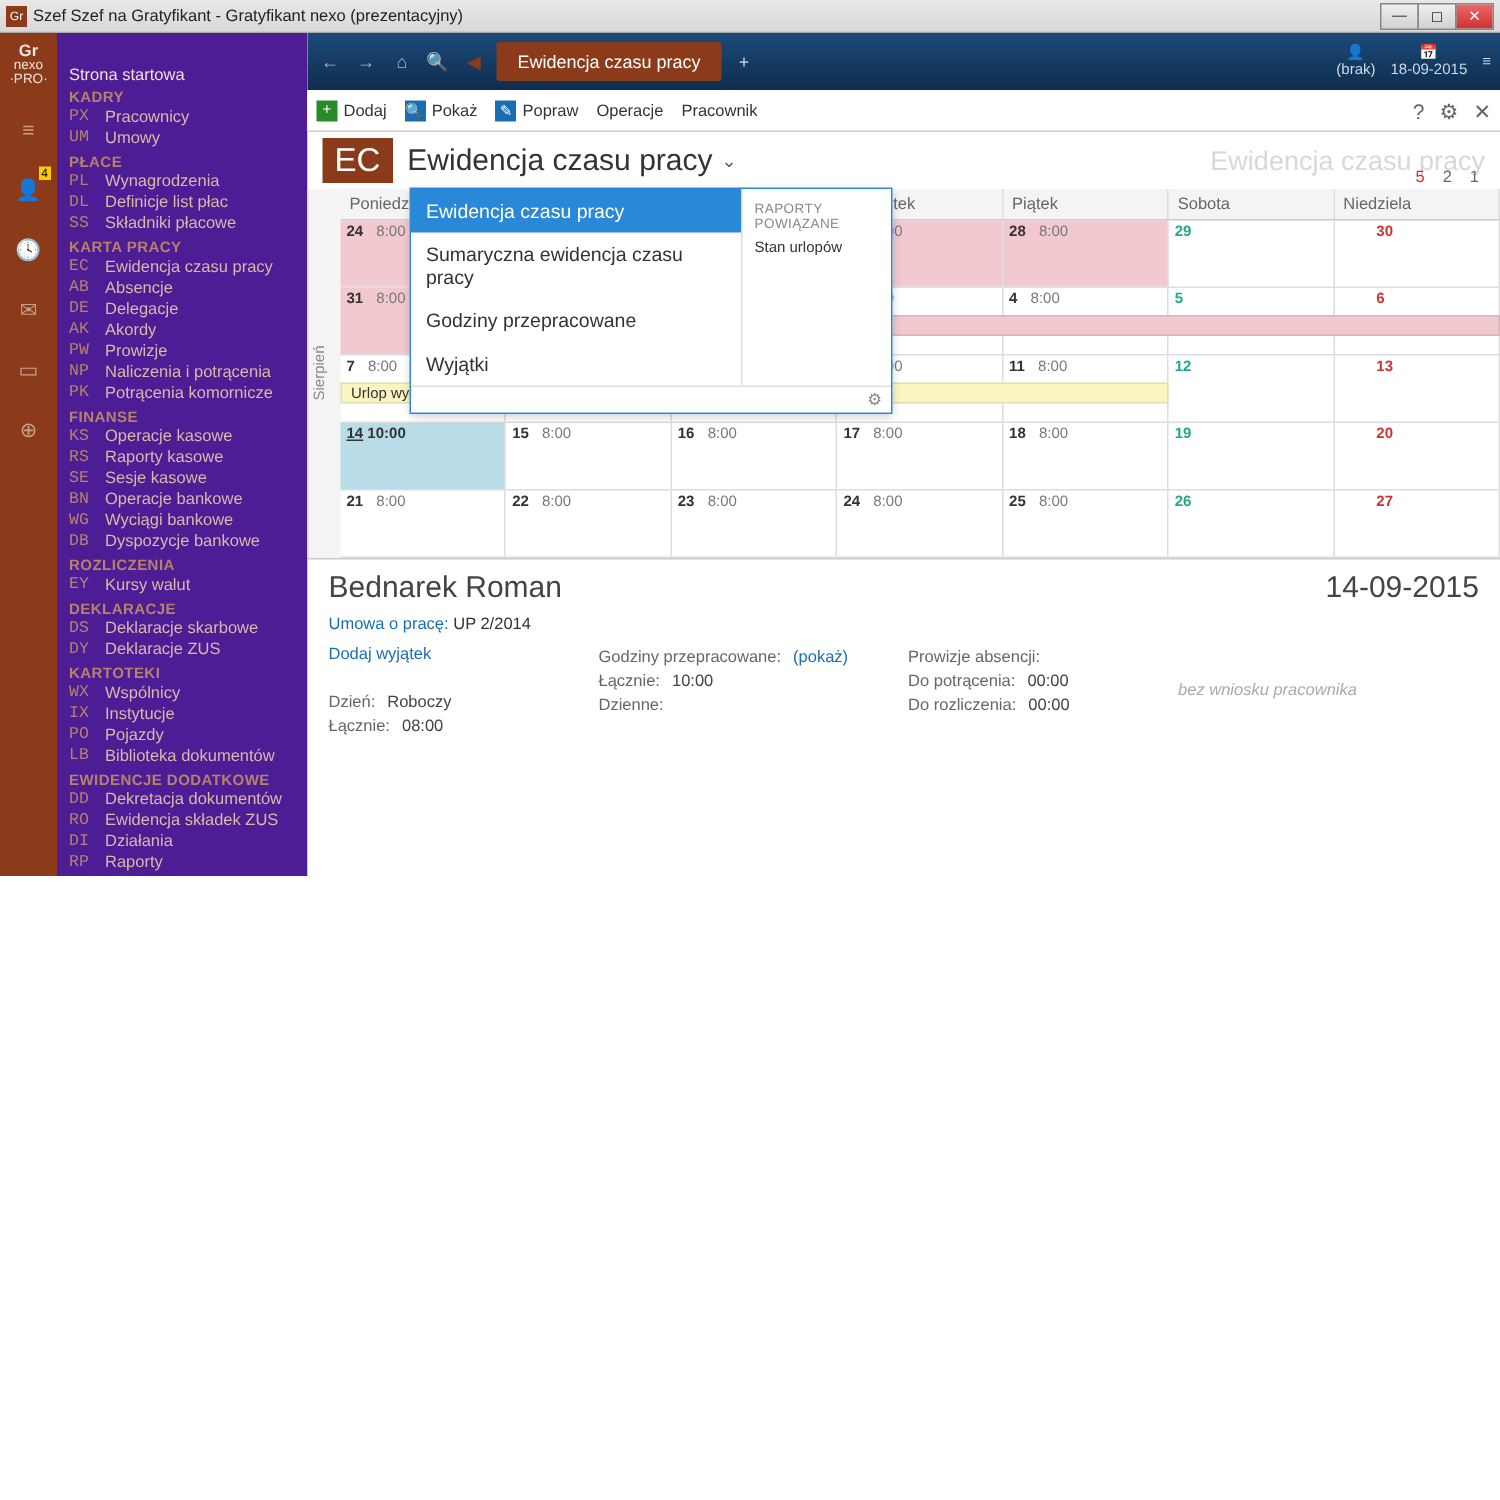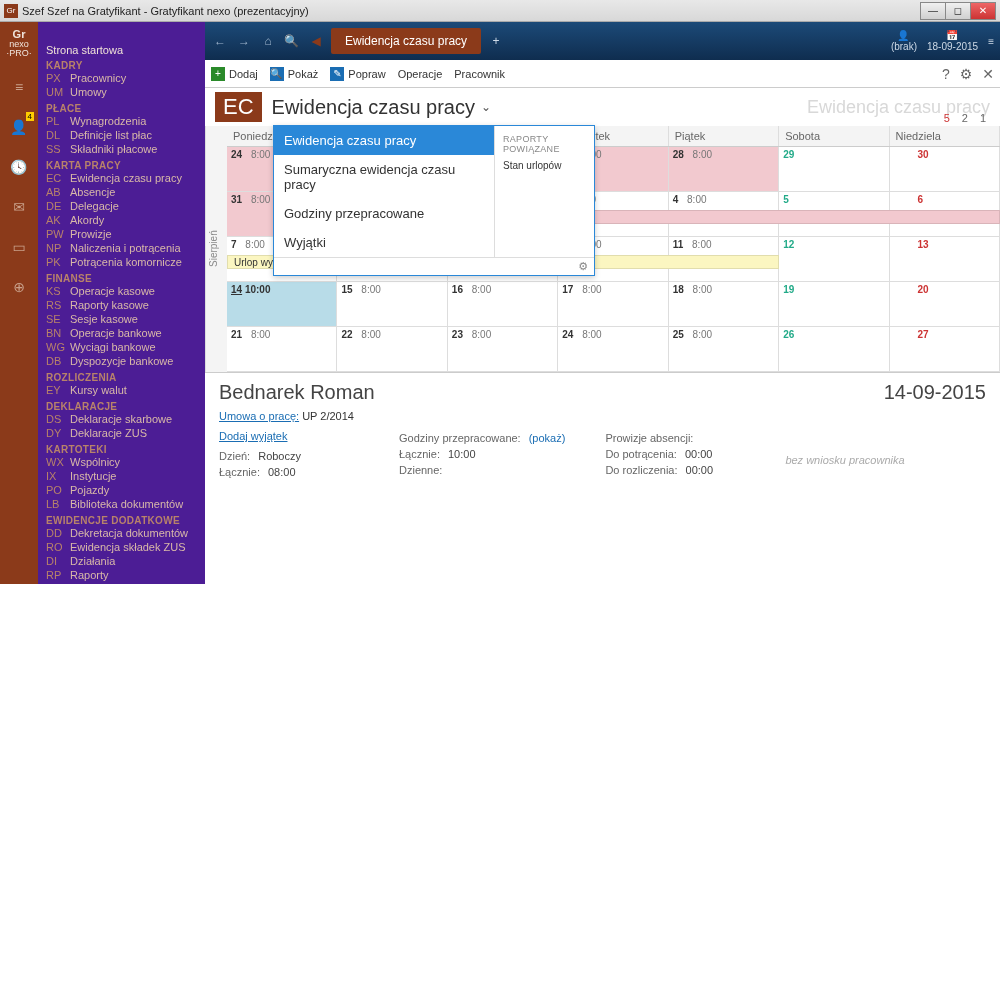--- a/index.html
+++ b/index.html
@@ -16,21 +16,21 @@
 .leftrail { width: 38px; background: #8b3a1a; display: flex; flex-direction: column; align-items: center; padding-top: 8px; gap: 18px; color: #d9b9a8; }
 .leftrail .logo { font-size: 9px; line-height: 9px; text-align: center; color: #efe4dc; }
 .leftrail .logo b { font-size: 11px; }
 .leftrail-icon { width: 22px; height: 22px; display: flex; align-items: center; justify-content: center; font-size: 14px; color: #c9a08a; position: relative; }
 .badge { position: absolute; top: -4px; right: -4px; background: #fc0; color: #000; font-size: 8px; padding: 0 2px; }
 
 .sidebar { width: 167px; background: #4c1d95; color: #d9b9a8; padding: 22px 8px 6px 8px; overflow: hidden; font-size: 11px; }
 .sidebar .home { color: #efe0d7; margin-bottom: 4px; }
 .sb-head { font-size: 10px; letter-spacing: .3px; color: #b8826a; font-weight: 600; margin-top: 4px; }
 .sb-item { display: flex; gap: 4px; line-height: 14px; cursor: pointer; }
-.sb-item .code { color: #b8826a; width: 20px; }
+.sb-item .code { color: #b8826a; width: 20px; font-family: Liberation Mono, monospace; }
 .sb-item .lbl { color: #d9b9a8; }
 
 .main { flex: 1; display: flex; flex-direction: column; background: #fff; position: relative; }
 .topbar { height: 38px; background: linear-gradient(#1c4a78,#0f2d4f); display: flex; align-items: center; color: #cdd9e6; padding: 0 6px; gap: 6px; }
 .topbar .nav-ico { width: 18px; text-align: center; font-size: 12px; color: #9fb5cc; }
 .tab { background: #8b3a1a; color: #fff; padding: 6px 14px; font-size: 12px; border-radius: 2px; }
 .topbar-right { margin-left: auto; display: flex; align-items: center; gap: 10px; color: #cdd9e6; font-size: 10px; }
 .tb-r-item { display: flex; flex-direction: column; align-items: center; line-height: 11px; }
 
 .toolbar { height: 28px; background: #fff; border-bottom: 1px solid #ccc; display: flex; align-items: center; padding: 0 6px; gap: 12px; color: #333; }
@@ -73,24 +73,24 @@
 .cell.today .dnum { text-decoration: underline; }
 .band { position: absolute; left: 0; top: 18px; height: 14px; font-size: 10px; padding: 0 6px; display: flex; align-items: center; border: 1px solid rgba(0,0,0,.1); }
 .band.pink { background: #f2c9cf; }
 .band.yellow { background: #fbf6c1; }
 
 .detail { border-top: 1px solid #ccc; padding: 8px 14px 4px; }
 .detail-head { display: flex; align-items: baseline; }
 .d-name { font-size: 20px; color: #444; }
 .d-date { margin-left: auto; font-size: 20px; color: #444; }
 .d-contract { font-size: 11px; margin-top: 6px; }
-.d-contract .lbl { color: #1a6db3; text-decoration: underline; }
+.d-contract .lbl { color: #1a6db3; }
 .d-grid { display: flex; gap: 40px; margin-top: 8px; font-size: 11px; color: #444; }
 .d-col { min-width: 140px; }
-.d-col .sub { color: #1a6db3; text-decoration: underline; font-size: 11px; margin-bottom: 6px; display: inline-block; }
+.d-col .sub { color: #1a6db3; font-size: 11px; margin-bottom: 18px; display: inline-block; }
 .d-kv { display: flex; gap: 8px; line-height: 16px; }
 .d-kv .k { color: #666; }
 .d-link { color: #1a6db3; }
 .d-note { color: #aaa; font-style: italic; }
 </style>
 </head>
 <body>
 
 <div class="titlebar">
   <div class="titlebar-icon">Gr</div>

